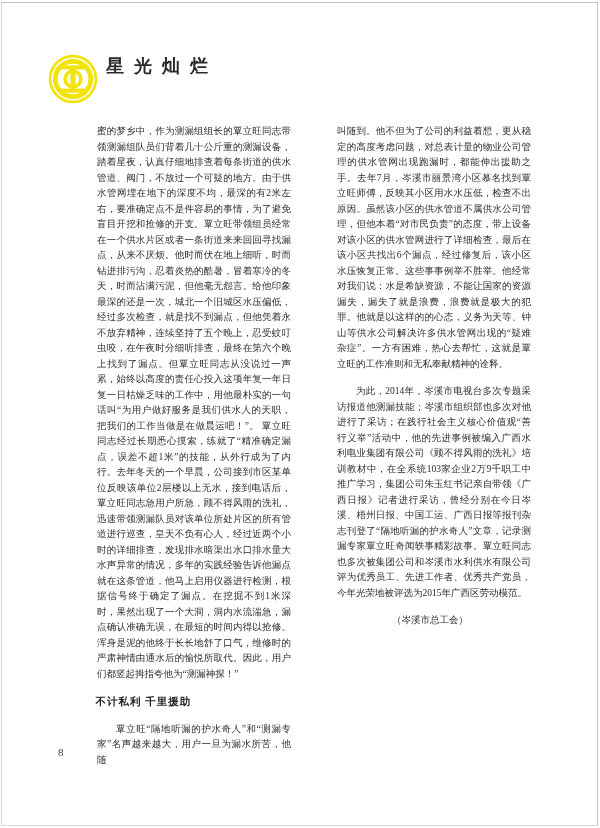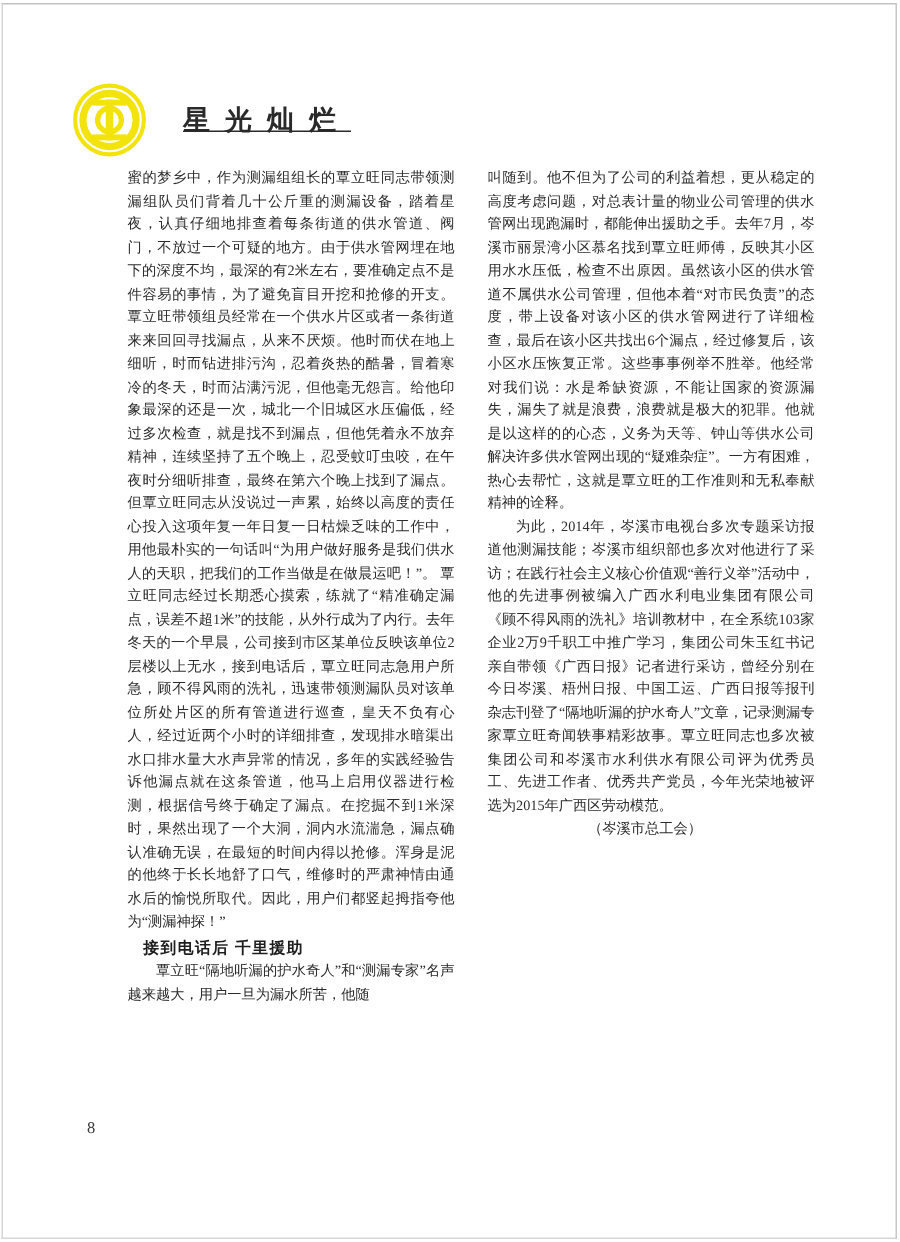--- a/index.html
+++ b/index.html
@@ -9,37 +9,37 @@
     font-family:"Liberation Serif","DejaVu Serif",serif;
     color:#2b2b2b;
   }
   .page-frame{
     position:absolute;left:1px;top:2px;right:2px;bottom:2px;
     border:1px solid #d6d6d6;border-top-color:#c2c2c2;border-right-color:#c6c6c6;
     pointer-events:none;
   }
   .logo-row{
     position:absolute;left:48px;top:54px;height:52px;
-    display:flex;align-items:center;gap:24px;text-decoration:underline;
+    display:flex;gap:8px;
   }
   .emblem{width:50px;height:50px;display:block;}
   .logo-text{
     font-size:18px;font-weight:bold;letter-spacing:10px;color:#2a2a2a;
     white-space:nowrap;
   }
   .content{
     position:absolute;left:85px;top:112px;width:458px;
     display:flex;gap:22px;
   }
   .col{
     width:218px;
     font-size:9.5px;line-height:15.5px;
     text-align:justify;text-justify:inter-ideograph;
   }
-  .col p{margin:0;font-family:Liberation Serif, serif;}
+  .col p{margin:12px;font-family:Liberation Serif, serif;}
   .col p.indent{text-indent:2em;}
   .col h3{
     margin:1px 0 1px 0;font-size:10.5px;line-height:15.5px;
     font-weight:bold;color:#1e1e1e;text-indent:1em;letter-spacing:1px;
   }
   .byline{text-align:center;padding-right:8px;}
   .page-num{
     position:absolute;left:58px;top:746px;
     font-size:11px;color:#3a3a3a;
   }
@@ -57,21 +57,21 @@
     <rect x="13" y="33.2" width="22" height="3.8" fill="#f2e30b"></rect>
     <rect x="21.6" y="11" width="4.8" height="26" fill="#f2e30b"></rect>
     <circle cx="24" cy="24" r="7.6" fill="none" stroke="#f2e30b" stroke-width="3.4"></circle>
   </svg>
   <span class="logo-text">星光灿烂</span>
 </div>
 
 <div class="content">
   <div class="col">
     <p>蜜的梦乡中，作为测漏组组长的覃立旺同志带领测漏组队员们背着几十公斤重的测漏设备，踏着星夜，认真仔细地排查着每条街道的供水管道、阀门，不放过一个可疑的地方。由于供水管网埋在地下的深度不均，最深的有2米左右，要准确定点不是件容易的事情，为了避免盲目开挖和抢修的开支。覃立旺带领组员经常在一个供水片区或者一条街道来来回回寻找漏点，从来不厌烦。他时而伏在地上细听，时而钻进排污沟，忍着炎热的酷暑，冒着寒冷的冬天，时而沾满污泥，但他毫无怨言。给他印象最深的还是一次，城北一个旧城区水压偏低，经过多次检查，就是找不到漏点，但他凭着永不放弃精神，连续坚持了五个晚上，忍受蚊叮虫咬，在午夜时分细听排查，最终在第六个晚上找到了漏点。但覃立旺同志从没说过一声累，始终以高度的责任心投入这项年复一年日复一日枯燥乏味的工作中，用他最朴实的一句话叫“为用户做好服务是我们供水人的天职，把我们的工作当做是在做晨运吧！”。 覃立旺同志经过长期悉心摸索，练就了“精准确定漏点，误差不超1米”的技能，从外行成为了内行。去年冬天的一个早晨，公司接到市区某单位反映该单位2层楼以上无水，接到电话后，覃立旺同志急用户所急，顾不得风雨的洗礼，迅速带领测漏队员对该单位所处片区的所有管道进行巡查，皇天不负有心人，经过近两个小时的详细排查，发现排水暗渠出水口排水量大水声异常的情况，多年的实践经验告诉他漏点就在这条管道，他马上启用仪器进行检测，根据信号终于确定了漏点。在挖掘不到1米深时，果然出现了一个大洞，洞内水流湍急，漏点确认准确无误，在最短的时间内得以抢修。浑身是泥的他终于长长地舒了口气，维修时的严肃神情由通水后的愉悦所取代。因此，用户们都竖起拇指夸他为“测漏神探！”</p>
-    <h3>接到电话后 千里援助</h3>
+    <h3>不计私利 千里援助</h3>
     <p class="indent">覃立旺“隔地听漏的护水奇人”和“测漏专家”名声越来越大，用户一旦为漏水所苦，他随</p>
   </div>
   <div class="col">
     <p>叫随到。他不但为了公司的利益着想，更从稳定的高度考虑问题，对总表计量的物业公司管理的供水管网出现跑漏时，都能伸出援助之手。去年7月，岑溪市丽景湾小区慕名找到覃立旺师傅，反映其小区用水水压低，检查不出原因。虽然该小区的供水管道不属供水公司管理，但他本着“对市民负责”的态度，带上设备对该小区的供水管网进行了详细检查，最后在该小区共找出6个漏点，经过修复后，该小区水压恢复正常。这些事事例举不胜举。他经常对我们说：水是希缺资源，不能让国家的资源漏失，漏失了就是浪费，浪费就是极大的犯罪。他就是以这样的的心态，义务为天等、钟山等供水公司解决许多供水管网出现的“疑难杂症”。一方有困难，热心去帮忙，这就是覃立旺的工作准则和无私奉献精神的诠释。</p>
     <p class="indent">为此，2014年，岑溪市电视台多次专题采访报道他测漏技能；岑溪市组织部也多次对他进行了采访；在践行社会主义核心价值观“善行义举”活动中，他的先进事例被编入广西水利电业集团有限公司《顾不得风雨的洗礼》培训教材中，在全系统103家企业2万9千职工中推广学习，集团公司朱玉红书记亲自带领《广西日报》记者进行采访，曾经分别在今日岑溪、梧州日报、中国工运、广西日报等报刊杂志刊登了“隔地听漏的护水奇人”文章，记录测漏专家覃立旺奇闻轶事精彩故事。覃立旺同志也多次被集团公司和岑溪市水利供水有限公司评为优秀员工、先进工作者、优秀共产党员，今年光荣地被评选为2015年广西区劳动模范。</p>
     <p class="byline">（岑溪市总工会）</p>
   </div>
 </div>
 
 <div class="page-num">8</div>

